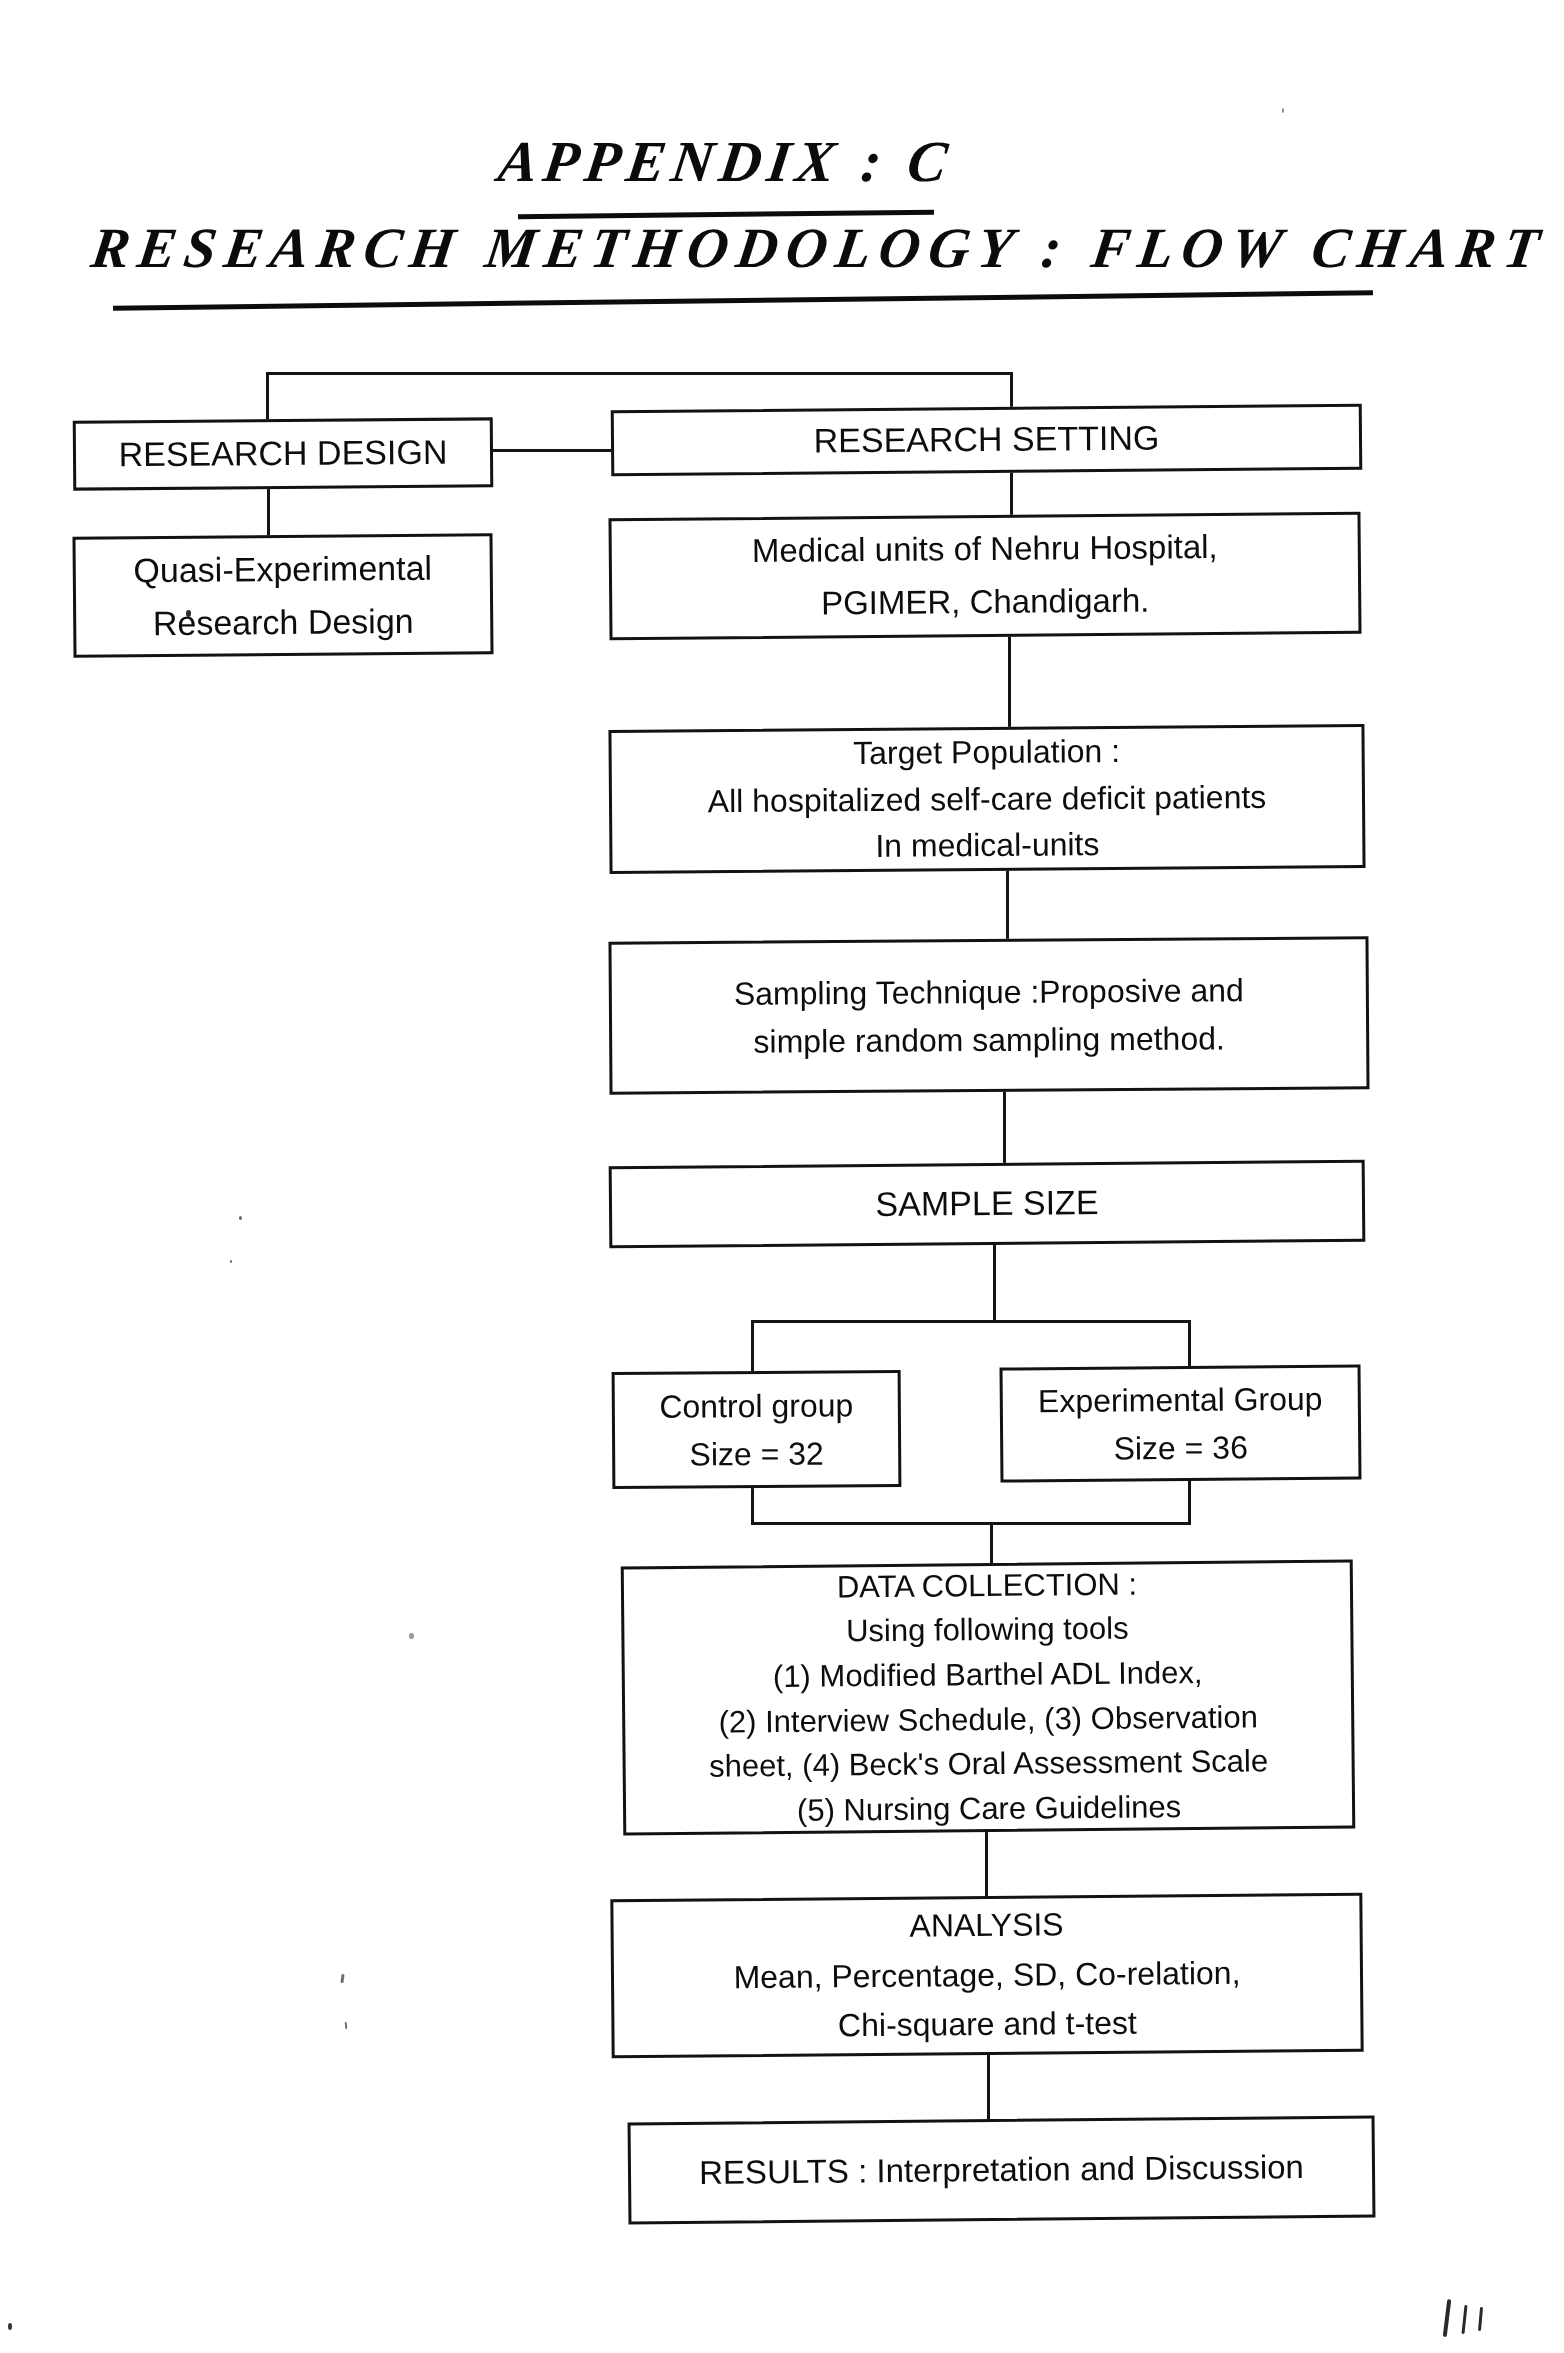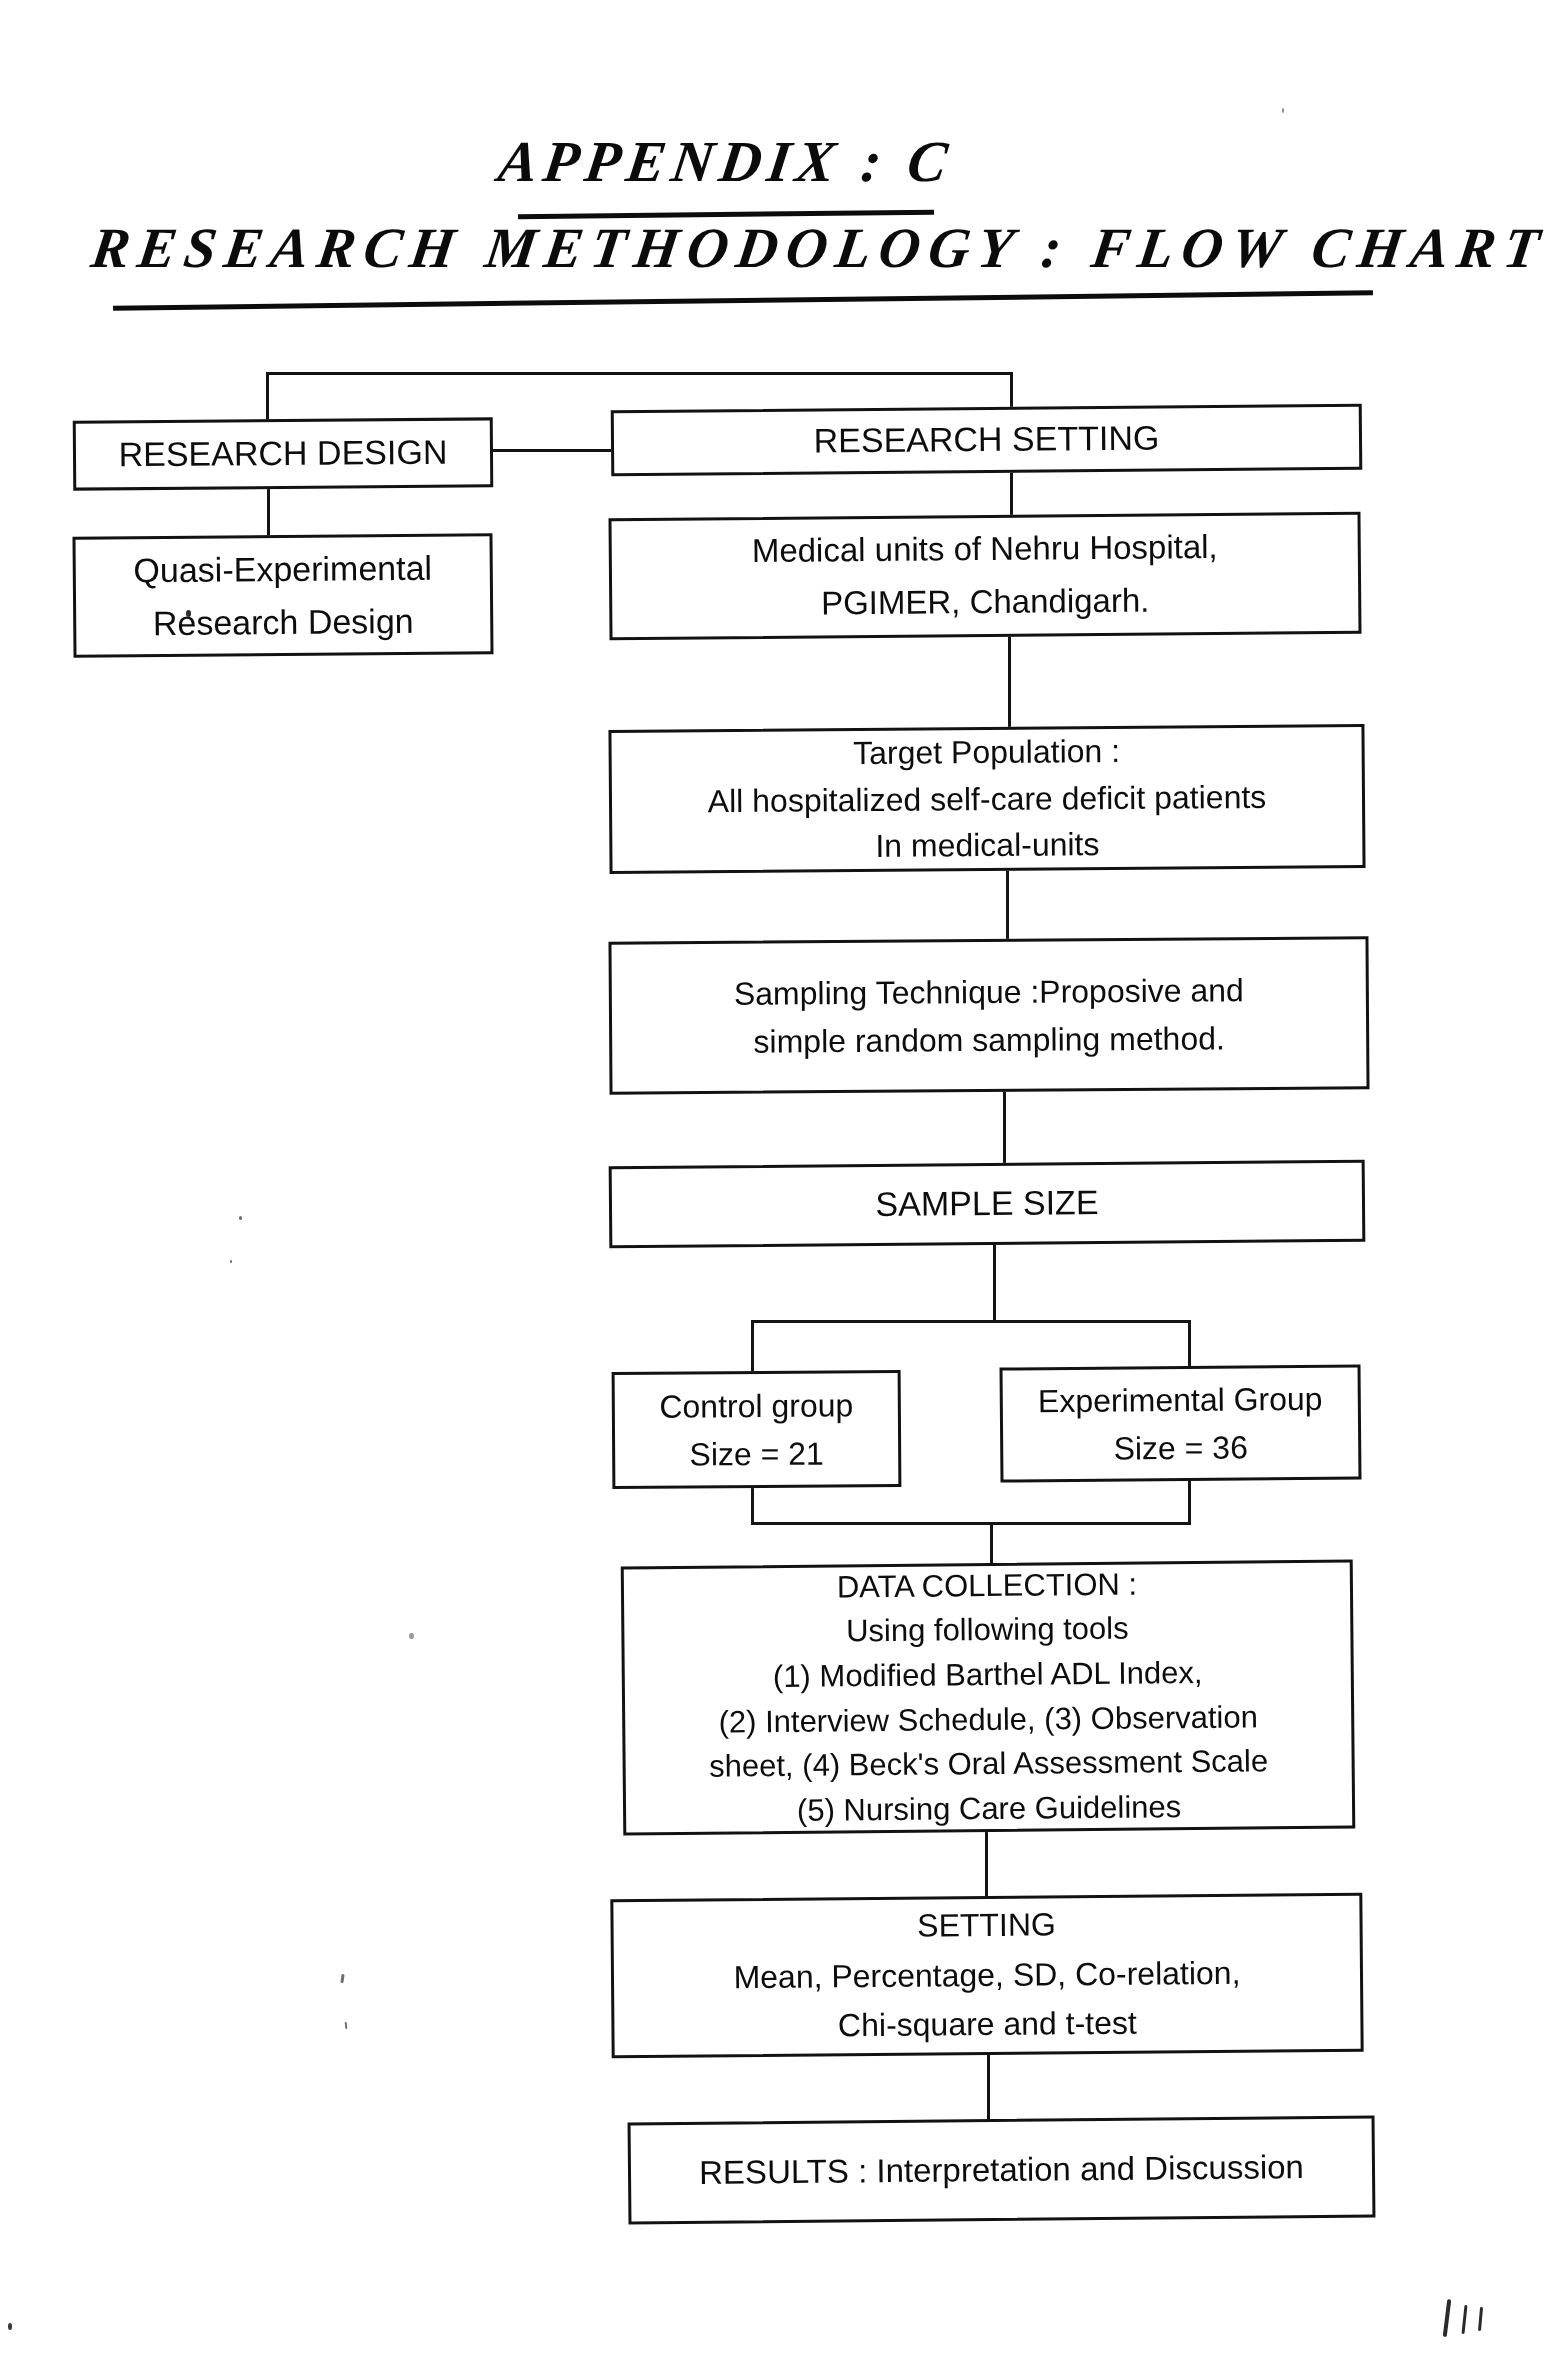--- a/index.html
+++ b/index.html
@@ -121,39 +121,39 @@
     <div class="ln">Sampling Technique :Proposive and</div>
     <div class="ln">simple random sampling method.</div>
   </div>
 
   <div id="box-sample-size" class="fbox">
     <div class="ln">SAMPLE SIZE</div>
   </div>
 
   <div id="box-control" class="fbox">
     <div class="ln">Control group</div>
-    <div class="ln">Size = 21</div>
+    <div class="ln">Size = 32</div>
   </div>
 
   <div id="box-experimental" class="fbox">
     <div class="ln">Experimental Group</div>
     <div class="ln">Size = 36</div>
   </div>
 
   <div id="box-data-collection" class="fbox">
     <div class="ln">DATA COLLECTION :</div>
     <div class="ln">Using following tools</div>
     <div class="ln">(1) Modified Barthel ADL Index,</div>
     <div class="ln">(2) Interview Schedule, (3) Observation</div>
     <div class="ln">sheet, (4) Beck's Oral Assessment Scale</div>
     <div class="ln">(5) Nursing Care Guidelines</div>
   </div>
 
   <div id="box-analysis" class="fbox">
-    <div class="ln">SETTING</div>
+    <div class="ln">ANALYSIS</div>
     <div class="ln">Mean, Percentage, SD, Co-relation,</div>
     <div class="ln">Chi-square and t-test</div>
   </div>
 
   <div id="box-results" class="fbox">
     <div class="ln">RESULTS : Interpretation and Discussion</div>
   </div>
 
   <div>
     <div id="stroke1" class="stroke"></div>

